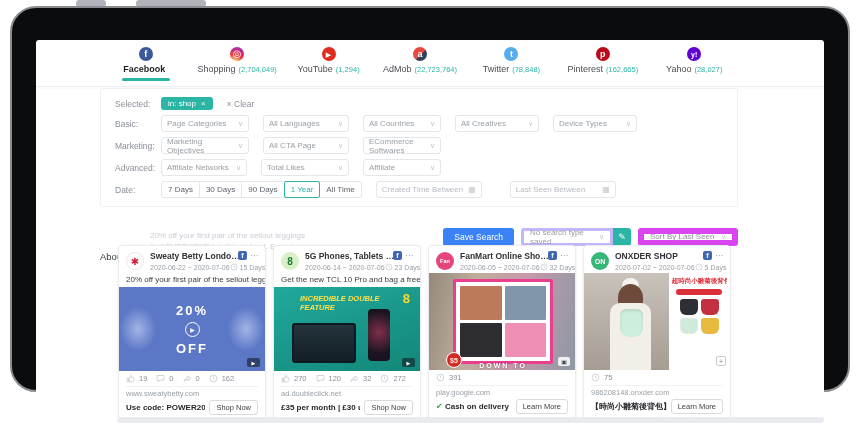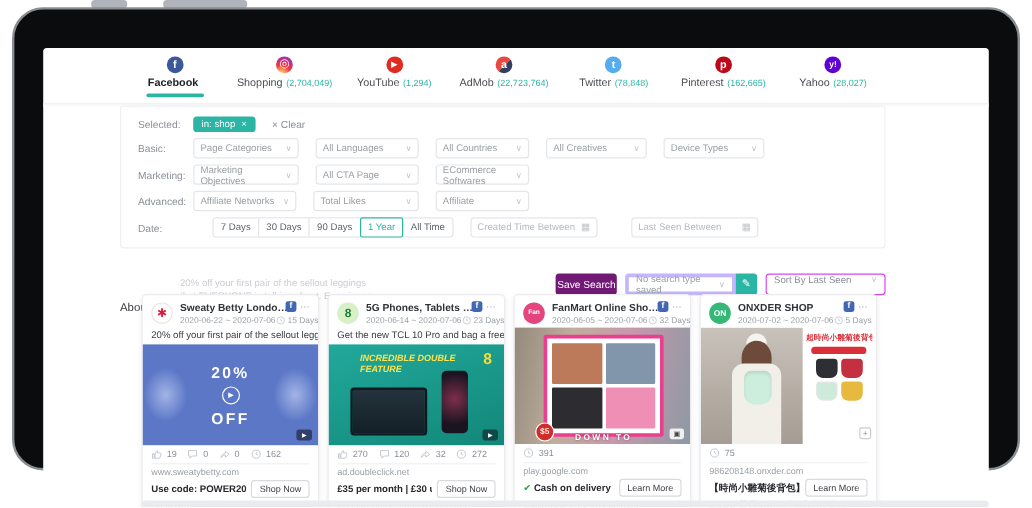--- a/index.html
+++ b/index.html
@@ -47,41 +47,41 @@
              margin-right:14px; background:#fff; cursor:pointer; }
   .w1{width:88px} .w2{width:86px} .w3{width:78px} .w4{width:84px} .w5{width:84px}
   .chev { color:#c2c6cb; font-size:7px; margin-left:4px; }
   .chip { background:#2ab5a5; color:#fff; border-radius:3px; padding:2px 7px; font-size:8px;
           display:inline-flex; gap:5px; align-items:center; cursor:pointer; }
   .chip-x { opacity:.9; }
   .clear { margin-left:14px; color:#8a8f98; font-size:8.5px; cursor:pointer; }
   .seg { display:flex; }
   .seg-btn { height:17px; padding:0 6px; border:1px solid #e4e6e9; margin-left:-1px; display:flex;
              align-items:center; font-size:8px; color:#5f646b; background:#fff; cursor:pointer; }
-  .seg-btn:first-child { border-radius:3px 0 0 3px; margin-left:16px; }
+  .seg-btn:first-child { border-radius:3px 0 0 3px; margin-left:0; }
   .seg-btn:last-child { border-radius:0 3px 3px 0; }
   .seg-btn.active { color:#2ab5a5; border-color:#2ab5a5; position:relative; z-index:1; border-radius:2px; }
   .date-input { width:106px; margin-left:14px; color:#b6bbc2; }
   .cal { color:#c2c6cb; font-size:8px; }
 
   
   .results-bar { position:absolute; left:64px; top:171px; width:638px; display:flex;
                  align-items:center; justify-content:space-between; }
   .about { font-size:9.5px; color:#3a3d42;margin-top:40px; }
   .about .cnt { color:#2ab5a5; }
   .rb-right { display:flex; align-items:center; gap:7px; }
-  .save-btn { background:#701a75; color:#fff; font-size:8.5px; padding:4px 1px; border-radius:3px; cursor:pointer; }
+  .save-btn { background:#3b82f6; color:#fff; font-size:8.5px; padding:4px 11px; border-radius:3px; cursor:pointer; }
   .saved-wrap { display:flex; }
   .saved-select { width:92px; height:18px; border:3px solid #c4b5fd; border-radius:3px 0 0 3px;
                   display:flex; align-items:center; justify-content:space-between; padding:0 6px;
                   font-size:8px; color:#9aa0a6; cursor:pointer; }
   .pencil-btn { width:18px; height:18px; background:#2ab5a5; border-radius:0 3px 3px 0; color:#fff;
                 display:flex; align-items:center; justify-content:center; font-size:9px; cursor:pointer; }
-  .sort-select { width:100px; height:18px; border:1px solid #d946ef; border-radius:3px;
-                 display:flex; align-items:flex-start; justify-content:space-between; padding:0 6px;
+  .sort-select { width:100px; height:18px; border:6px solid #d946ef; border-radius:3px;
+                 display:flex; align-items:center; justify-content:space-between; padding:0 6px;
                  font-size:8px; color:#8a8f98; cursor:pointer; }
 
   .ghost { position:absolute; left:114px; top:191px; font-size:8px; color:#c9cdd5; line-height:10.5px; z-index:0; }
 
   
   .card { position:absolute; top:205px; width:148px; background:#fff; border:1px solid #ececf0;
           border-radius:4px; box-shadow:0 1px 4px rgba(0,0,0,.06); z-index:1; }
   .c1{left:82px} .c2{left:237px} .c3{left:392px} .c4{left:547px}
   .hdr { position:relative; padding:5px 7px 2px 31px; height:27px; }
   .avatar { position:absolute; left:7px; top:6px; width:18px; height:18px; border-radius:50%;

